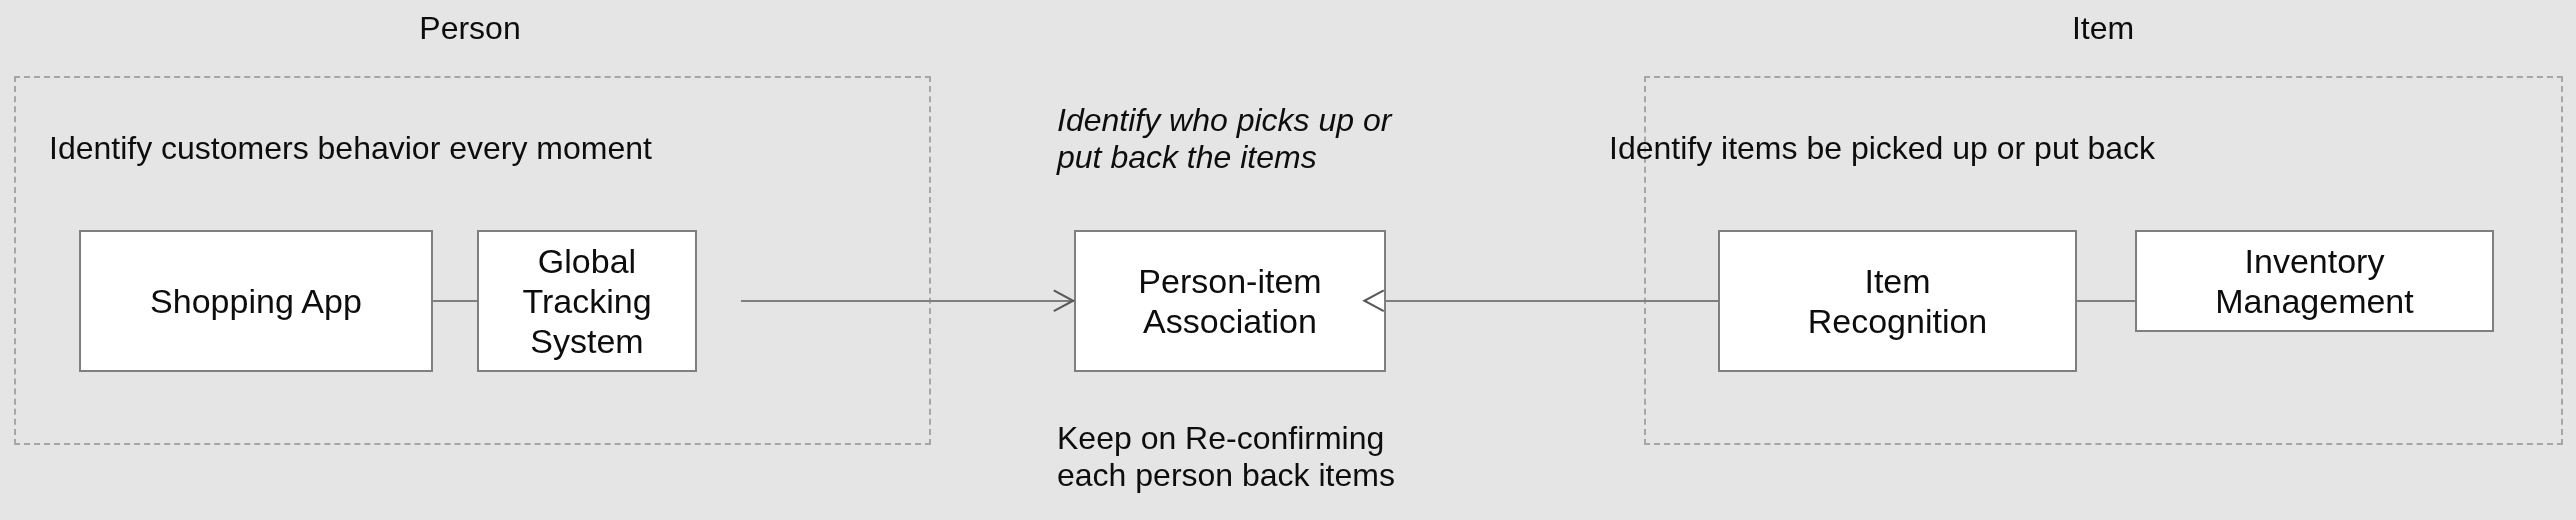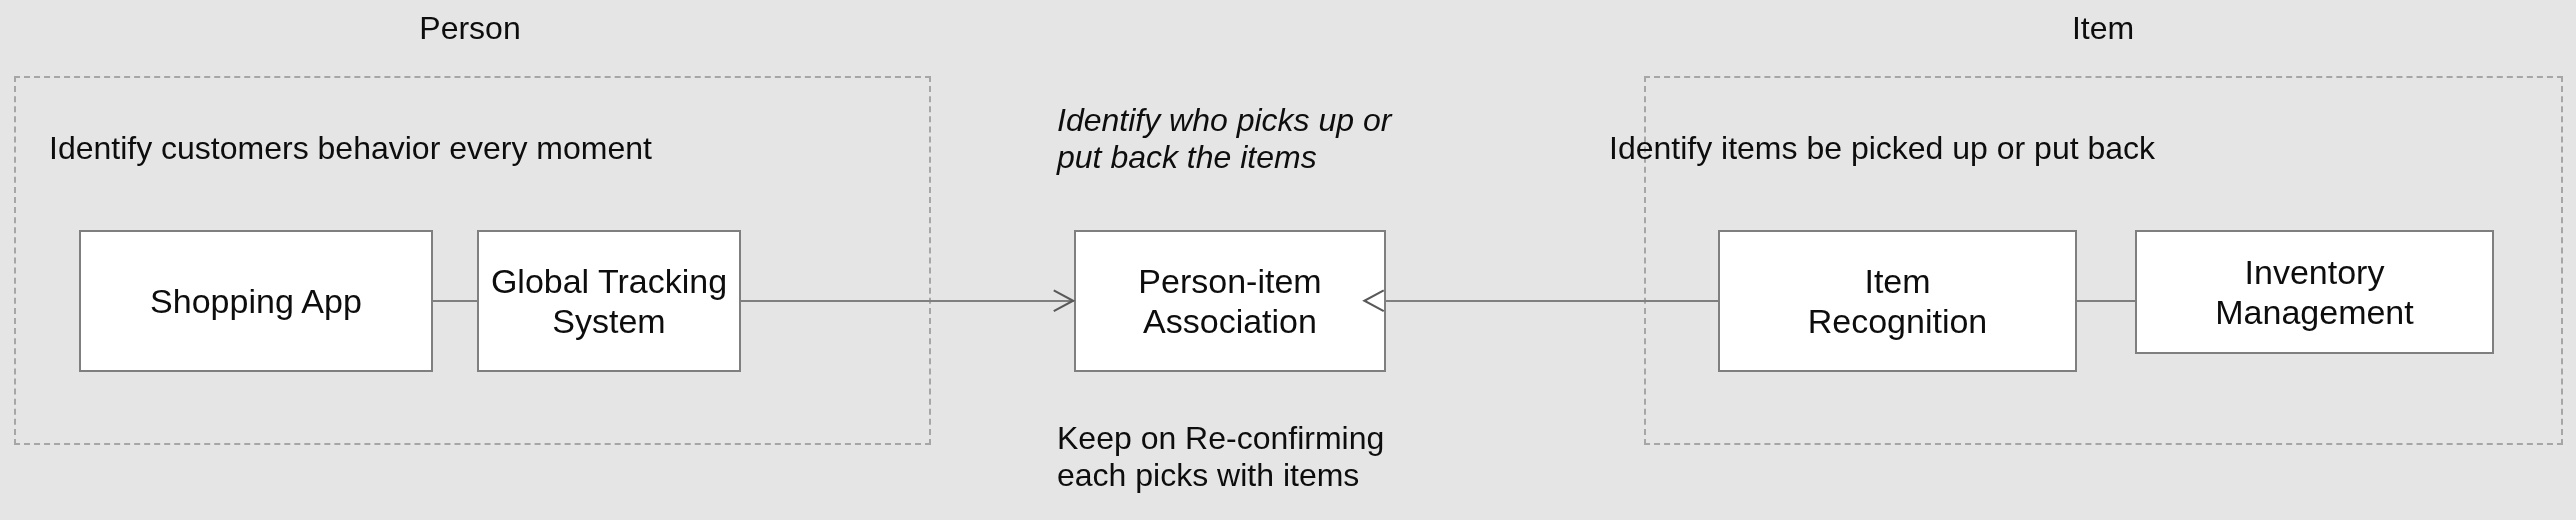--- a/index.html
+++ b/index.html
@@ -71,24 +71,24 @@
     text-align: center;
     font-family: "Liberation Sans", sans-serif;
     font-size: 34px;
     line-height: 40px;
     color: #0d0d0d;
     padding: 0 7px;
     white-space: pre-line;
     z-index: 3;
   }
   #node-shopping-app         { left: 79px;  top: 230px; width: 354px; height: 142px; }
-  #node-global-tracking      { left: 477px;  top: 230px; width: 264px; height: 142px; }
+  #node-global-tracking      { left: 477px;  top: 230px; width: 220px; height: 142px; }
   #node-person-item-assoc    { left: 1074px; top: 230px; width: 312px; height: 142px; }
   #node-item-recognition     { left: 1718px; top: 230px; width: 359px; height: 142px; }
-  #node-inventory-management { left: 2135px; top: 230px; width: 359px; height: 124px; }
+  #node-inventory-management { left: 2135px; top: 230px; width: 359px; height: 102px; }
 
   
   .connector {
     position: absolute;
     height: 0;
     border-top: 2.1px solid #7f7f7f;
     z-index: 2;
   }
   #link-shopping-to-tracking { left: 433px;  top: 300px; width: 44px;  }
   #link-tracking-to-assoc    { left: 741px; top: 300px; width: 336px; }
@@ -120,21 +120,21 @@
   <div id="caption-person" class="caption">Identify customers behavior every moment</div>
 
   <div id="group-item" class="group-box"></div>
 
   <div id="caption-item" class="caption">Identify items be picked up or put back</div>
 
   <div id="caption-middle-top" class="caption">Identify who picks up or
 put back the items</div>
 
   <div id="caption-middle-bottom" class="caption">Keep on Re-confirming
-each picks with items</div>
+each person back items</div>
 
   <div id="link-shopping-to-tracking" class="connector"></div>
 
   <div id="link-tracking-to-assoc" class="connector"></div>
 
   <div id="link-itemrec-to-assoc" class="connector"></div>
 
   <div id="link-inventory-to-itemrec" class="connector"></div>
 
   <div id="arrowhead-into-assoc-left" class="arrowhead">

